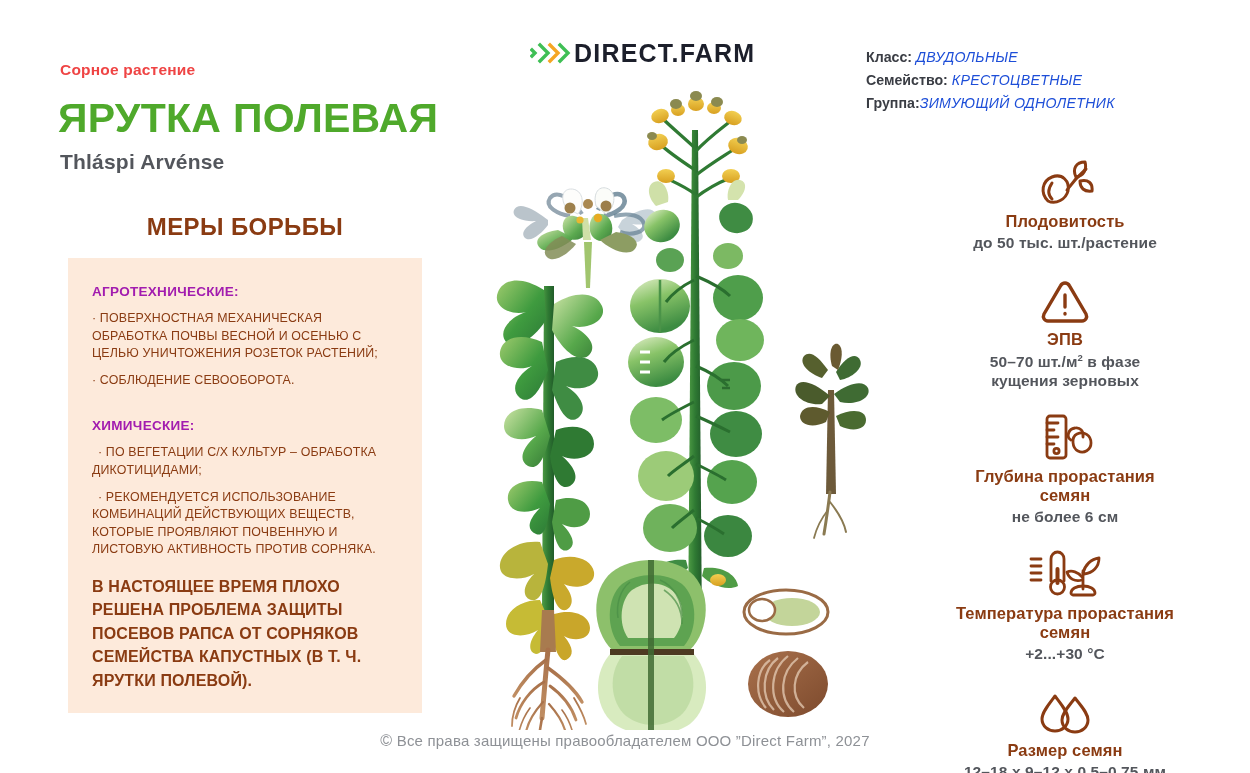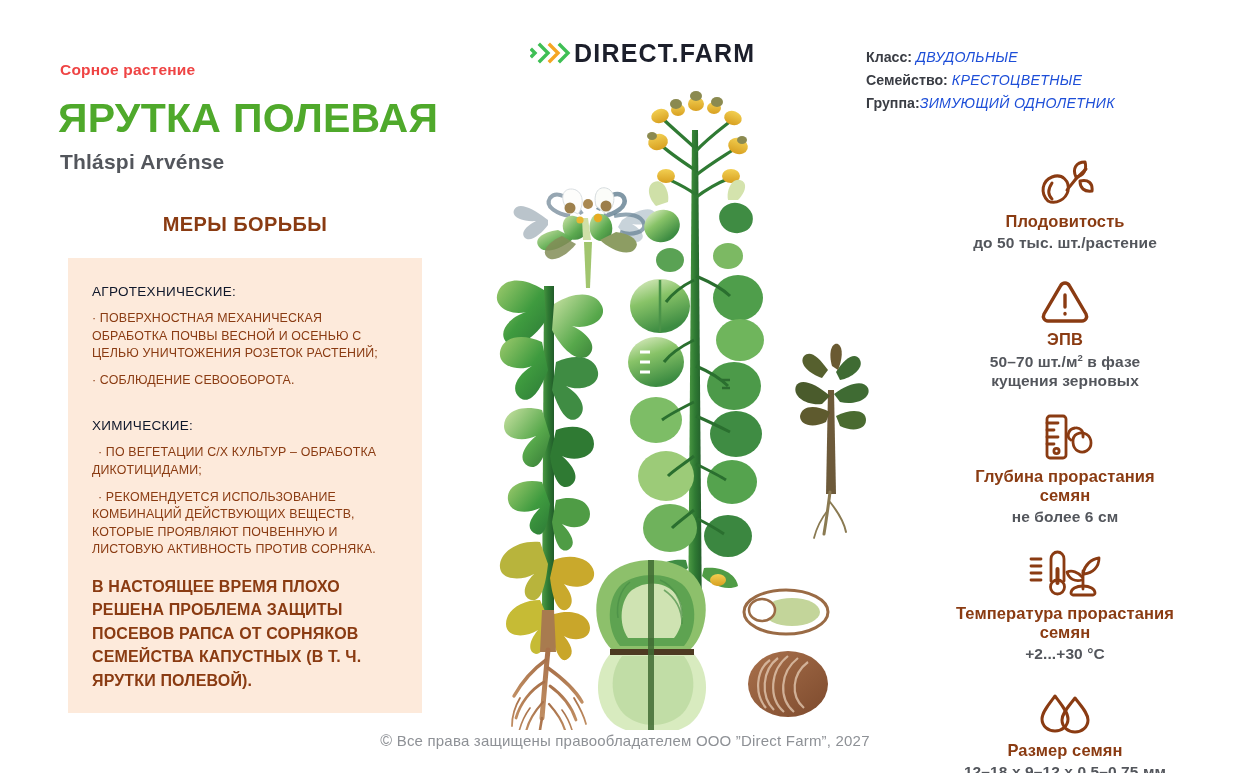--- a/index.html
+++ b/index.html
@@ -29,31 +29,31 @@
     position:absolute;left:58px;top:98px;
     font-size:41px;font-weight:bold;color:#4fa92b;letter-spacing:.3px;
     line-height:1;white-space:nowrap;
   }
   .latin{
     position:absolute;left:60px;top:150px;
     font-size:21px;font-weight:bold;color:#53565c;letter-spacing:.2px;
   }
   .measures-title{
     position:absolute;left:68px;top:213px;width:354px;text-align:center;
-    font-size:20px;font-weight:bold;color:#8a3b12;letter-spacing:.4px;
+    font-size:24px;font-weight:bold;color:#8a3b12;letter-spacing:.4px;
   }
 
   
   .panel{
     position:absolute;left:68px;top:258px;width:354px;height:455px;
     background:#fdeadb;
   }
   .panel-inner{padding:26px 22px 0 24px;}
   .sec-head{
-    font-size:13.5px;font-weight:normal;color:#0f172a;letter-spacing:.3px;
+    font-size:13.5px;font-weight:bold;color:#a21caf;letter-spacing:.3px;
     margin:0 0 11px 0;
   }
   .sec-head.second{margin-top:29px;}
   .bullet{
     font-size:12.4px;color:#8a3b12;line-height:1.42;letter-spacing:.15px;
     margin:0 0 9px 0;
   }
   .bullet.indent{text-indent:6px;}
   .note{
     font-size:16px;font-weight:bold;color:#8a3b12;line-height:1.46;

